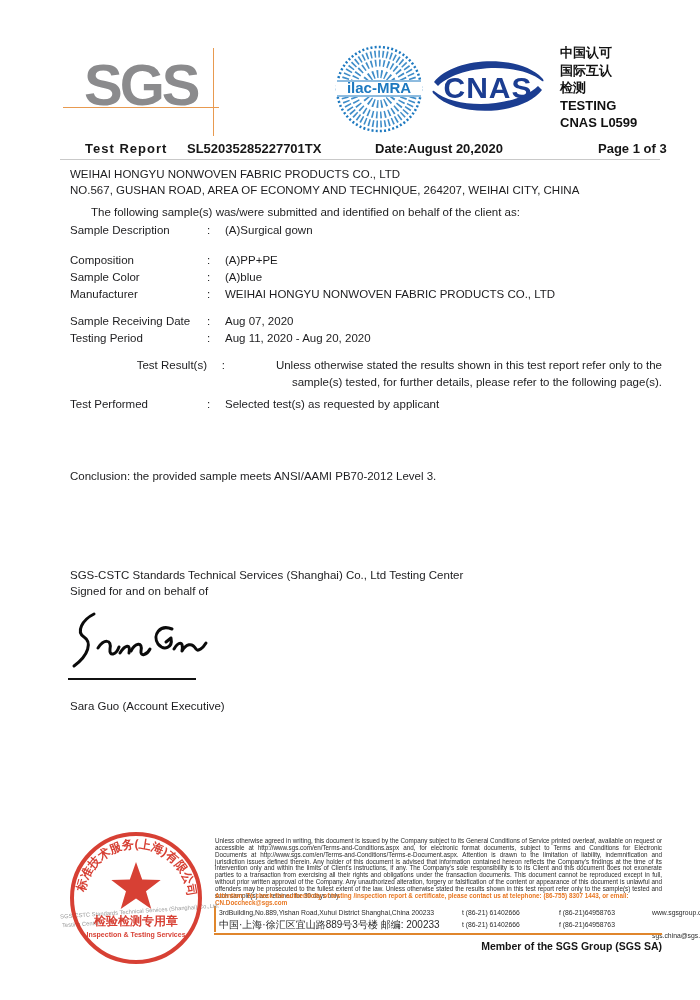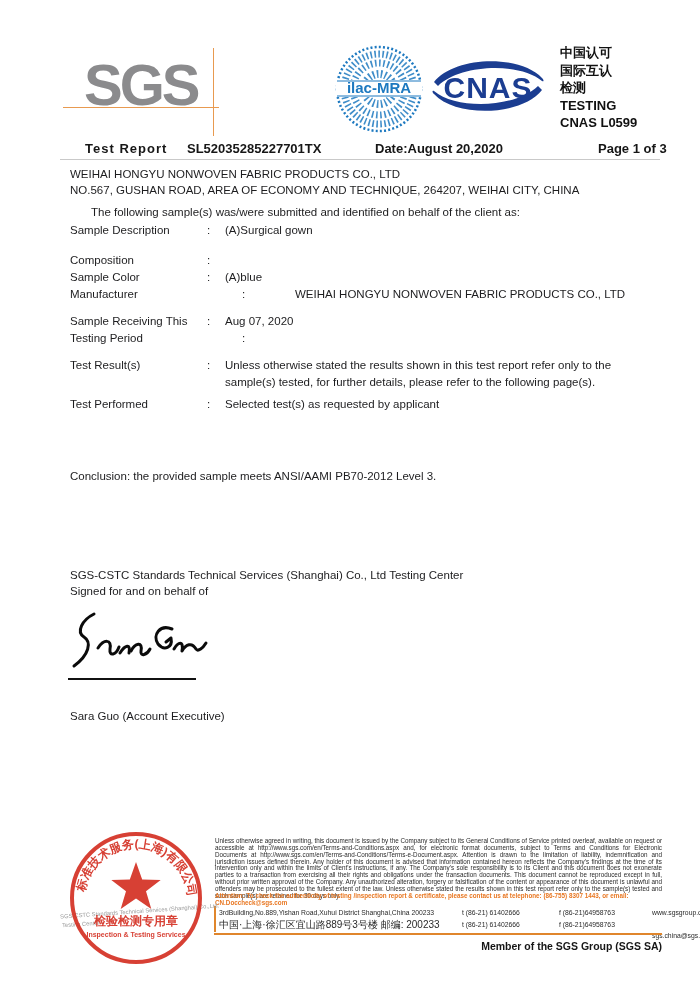--- a/index.html
+++ b/index.html
@@ -27,29 +27,29 @@
   .rh-page   { left:550px;margin-left:48px; }
   .header-line { position:absolute; left:60px; top:159px; width:600px; height:1px; background:#c9c9c9; }
 
   
   .client { position:absolute; left:70px; top:167px; font-size:11.5px; line-height:15.5px; }
   .intro  { position:absolute; left:70px; top:206px; font-size:11.5px;margin-left:21px; }
 
   .details { position:absolute; left:70px; top:222px; width:592px; font-size:11.5px; }
   .drow { display:grid; grid-template-columns:137px 18px 1fr; line-height:17px; }
   .drow.gap-lg { margin-bottom:13px; }
-  .drow.gap-md { margin-bottom:10px;gap:35px; }
-  .drow.gap-sm { margin-bottom:5px; }
+  .drow.gap-md { margin-bottom:10px; }
+  .drow.gap-sm { margin-bottom:5px;text-align:right; }
 
   .conclusion { position:absolute; left:70px; top:470px; font-size:11.5px; }
 
   .signedfor { position:absolute; left:70px; top:568px; font-size:11.5px; line-height:15.5px; }
   .sig { position:absolute; left:62px; top:608px; }
   .sig-underline { position:absolute; left:68px; top:678px; width:128px; height:1.5px; background:#111; }
-  .signer { position:absolute; left:70px; top:700px; font-size:11.5px;margin-top:10px; }
+  .signer { position:absolute; left:70px; top:700px; font-size:11.5px; }
 
   
   .legal { position:absolute; left:215px; top:838px; width:447px; font-size:6.3px;
            line-height:6.85px; text-align:justify; color:#2a2a2a; }
   .attention { position:absolute; left:215px; top:893px; width:447px; font-size:6.3px;
                line-height:6.85px; color:#e87722; font-weight:bold; }
   .addr-block { position:absolute; left:219px; top:907px; width:443px; }
   .addr-row { display:grid; grid-template-columns:243px 97px 93px 1fr; line-height:11.5px; color:#2a2a2a; }
   .addr-en { font-size:6.8px; }
   .addr-cn { font-size:10px; }
@@ -117,39 +117,41 @@
 
   <div class="details">
     <div class="drow gap-lg">
       <span>Sample Description</span>
       <span>:</span>
       <span>(A)Surgical gown</span>
     </div>
     <div class="drow">
       <span>Composition</span>
       <span>:</span>
+      <span>(A)PP+PE</span>
     </div>
     <div class="drow">
       <span>Sample Color</span>
       <span>:</span>
       <span>(A)blue</span>
     </div>
     <div class="drow gap-md">
       <span>Manufacturer</span>
       <span>:</span>
       <span>WEIHAI HONGYU NONWOVEN FABRIC PRODUCTS CO., LTD</span>
     </div>
     <div class="drow">
-      <span>Sample Receiving This</span>
+      <span>Sample Receiving Date</span>
       <span>:</span>
       <span>Aug 07, 2020</span>
     </div>
     <div class="drow gap-md">
       <span>Testing Period</span>
       <span>:</span>
+      <span>Aug 11, 2020 - Aug 20, 2020</span>
     </div>
     <div class="drow gap-sm">
       <span>Test Result(s)</span>
       <span>:</span>
       <span>Unless otherwise stated the results shown in this test report refer only to the sample(s) tested, for further details, please refer to the following page(s).</span>
     </div>
     <div class="drow">
       <span>Test Performed</span>
       <span>:</span>
       <span>Selected test(s) as requested by applicant</span>

